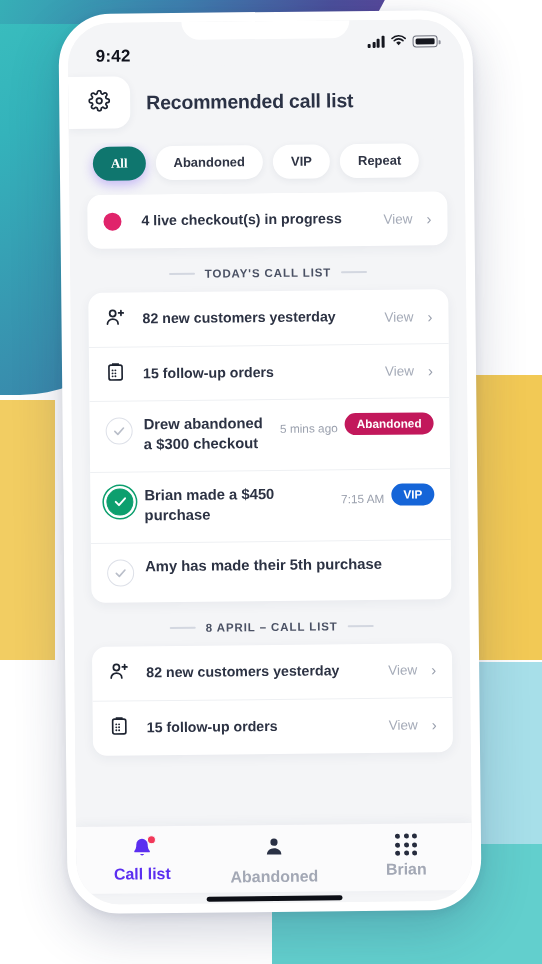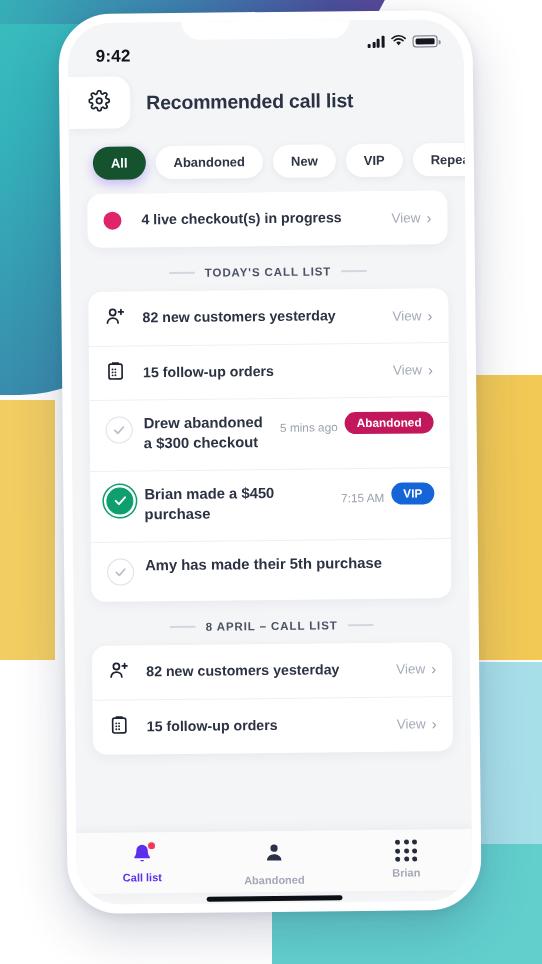--- a/index.html
+++ b/index.html
@@ -116,41 +116,41 @@
     flex: 0 0 auto; overflow: hidden;
   }
   .chip {
     flex: 0 0 auto;
     background: #ffffff; color: #2f3444;
     font-size: 13px; font-weight: bold;
     padding: 9px 18px; border-radius: 20px;
     box-shadow: 0 2px 7px rgba(40,50,90,.07);
     white-space: nowrap;
   }
-  .chip.active { background: #14532d; color: #ffffff; box-shadow: 0 4px 12px rgba(91,46,240,.32); }
+  .chip.active { background: #0f766e; color: #ffffff; box-shadow: 0 4px 12px rgba(91,46,240,.32); font-family: Liberation Serif, serif; }
 
   
   .body {
     flex: 1 1 auto; overflow: hidden;
     padding: 0 18px;
   }
   .card {
     background: #ffffff; border-radius: 14px;
     box-shadow: 0 3px 12px rgba(40,50,90,.06);
     overflow: hidden; margin-bottom: 4px;
   }
   .row {
     display: flex; align-items: center;
     padding: 14px 16px; min-height: 54px;
     border-bottom: 1px solid #eef0f3;
   }
   .row:last-child { border-bottom: none; }
   .row-icon { flex: 0 0 38px; display: flex; align-items: center; }
   .row-text { flex: 1 1 auto; font-size: 14.2px; font-weight: bold; color: #2c3243; line-height: 1.35; }
-  .row-right { flex: 0 0 auto; display: flex; align-items: center; gap: 6px; }
+  .row-right { flex: 0 0 auto; display: flex; align-items: center; gap: 14px; }
   .view-link { font-size: 13.5px; color: #a5abb8; font-weight: normal; }
   .chev { color: #9aa0ae; font-size: 15px; line-height: 1; }
 
   .dot-pink { width: 18px; height: 18px; border-radius: 50%; background: #e0246b; display:block; }
 
   
   .section-div {
     display: flex; align-items: center; justify-content: center;
     gap: 10px; padding: 16px 0 12px 0;
   }
@@ -179,21 +179,21 @@
   .circ.done { background: #0d9f6e; border-color: #0d9f6e; box-shadow: 0 0 0 2.5px #fff, 0 0 0 4px #0d9f6e; }
 
   
   .tabbar {
     flex: 0 0 auto; background: #fbfbfc;
     padding: 10px 0 6px 0;
     display: flex; align-items: flex-start;
     box-shadow: 0 -2px 12px rgba(40,50,90,.05);
   }
   .tab { flex: 1 1 0; display: flex; flex-direction: column; align-items: center; gap: 5px; }
-  .tab-label { font-size: 11px; color: #a3a8b5; font-weight: bold; }
+  .tab-label { font-size: 16px; color: #a3a8b5; font-weight: bold; }
   .tab.active .tab-label { color: #5b2ef0; }
   .home-ind {
     width: 136px; height: 5px; border-radius: 3px; background: #0d0f16;
     margin: 4px auto 2px auto;
   }
   .bellwrap { position: relative; width: 24px; height: 24px; }
   .bell-badge {
     position: absolute; right: -2px; top: -1px; width: 9px; height: 9px;
     background: #f2385a; border-radius: 50%; border: 1.5px solid #fbfbfc;
   }
@@ -247,21 +247,20 @@
           <path d="M19.4 15a1.6 1.6 0 0 0 .3 1.8l.1.1a2 2 0 1 1-2.8 2.8l-.1-.1a1.6 1.6 0 0 0-1.8-.3 1.6 1.6 0 0 0-1 1.5V21a2 2 0 0 1-4 0v-.1A1.6 1.6 0 0 0 9 19.4a1.6 1.6 0 0 0-1.8.3l-.1.1a2 2 0 1 1-2.8-2.8l.1-.1a1.6 1.6 0 0 0 .3-1.8 1.6 1.6 0 0 0-1.5-1H3a2 2 0 0 1 0-4h.1A1.6 1.6 0 0 0 4.6 9a1.6 1.6 0 0 0-.3-1.8l-.1-.1a2 2 0 1 1 2.8-2.8l.1.1a1.6 1.6 0 0 0 1.8.3H9a1.6 1.6 0 0 0 1-1.5V3a2 2 0 0 1 4 0v.1a1.6 1.6 0 0 0 1 1.5 1.6 1.6 0 0 0 1.8-.3l.1-.1a2 2 0 1 1 2.8 2.8l-.1.1a1.6 1.6 0 0 0-.3 1.8V9a1.6 1.6 0 0 0 1.5 1H21a2 2 0 0 1 0 4h-.1a1.6 1.6 0 0 0-1.5 1z"></path>
         </svg>
       </span>
     </div>
     <div class="page-title">Recommended call list</div>
   </div>
 
   <div class="chips">
     <div class="chip active">All</div>
     <div class="chip">Abandoned</div>
-    <div class="chip">New</div>
     <div class="chip">VIP</div>
     <div class="chip">Repeat</div>
   </div>
 
   <div class="body">
 
     <div class="card">
       <div class="row">
         <div class="row-icon">
           <span class="dot-pink"></span>

